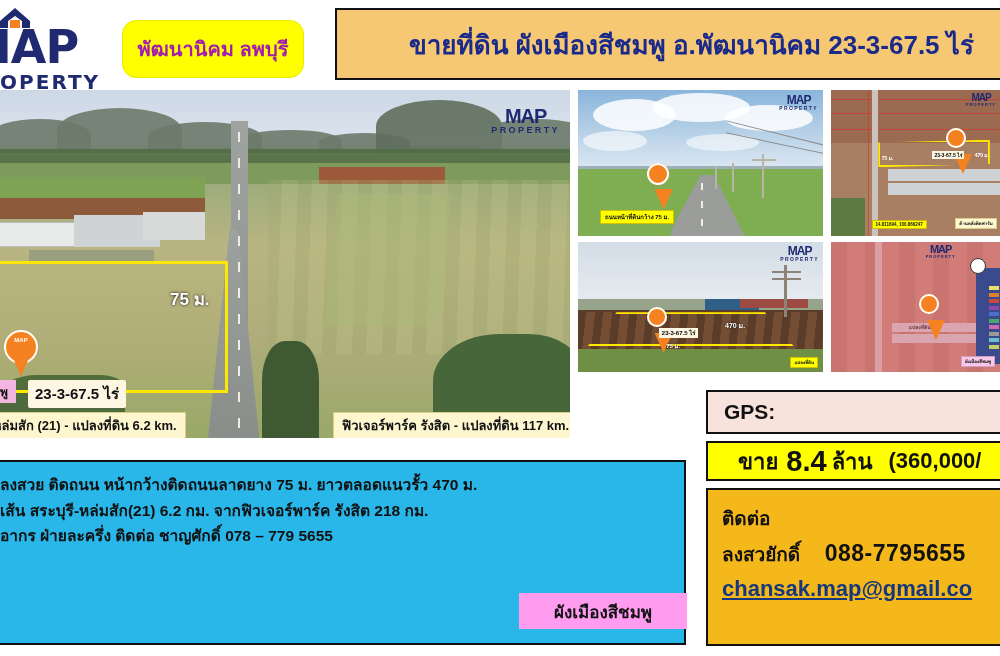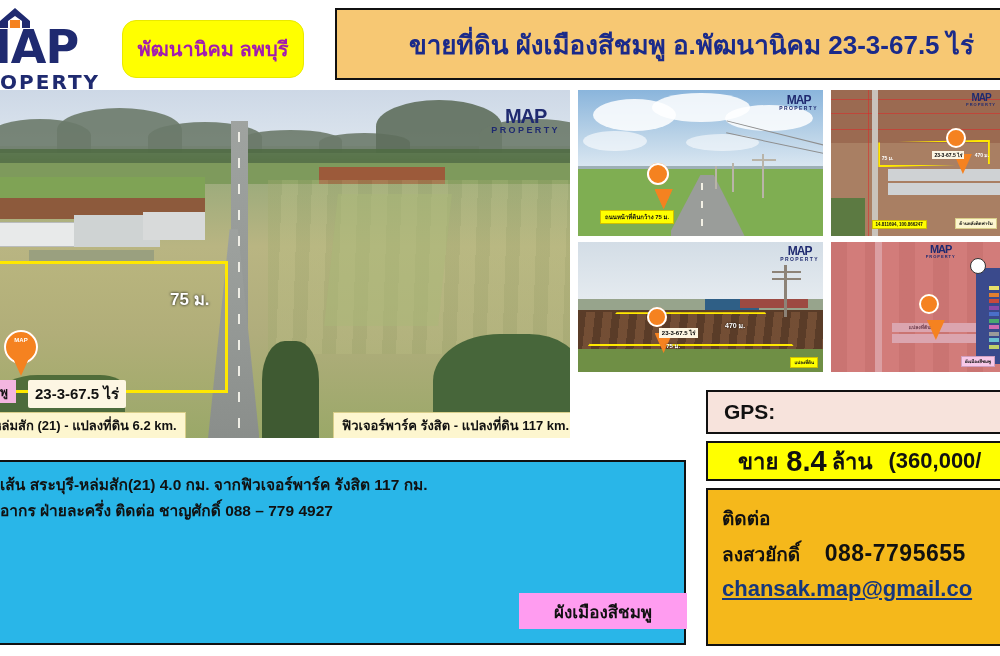--- a/index.html
+++ b/index.html
@@ -375,22 +375,23 @@
     <span>ขาย</span>
     <span style="width:8px;"></span>
     <span class="big">8.4</span>
     <span style="width:5px;"></span>
     <span>ล้าน</span>
     <span style="width:16px;"></span>
     <span>(360,000/</span>
   </div>
 
   <div class="desc-panel">
-    <div class="desc-line">เส้น สระบุรี-หล่มสัก(21)  4.0 กม. จากฟิวเจอร์พาร์ค รังสิต 117 กม.</div>
-    <div class="desc-line">อากร ฝ่ายละครึ่ง  ติดต่อ  ชาญศักดิ์ 088 – 779 4927</div>
+    <div class="desc-line">ลงสวย ติดถนน  หน้ากว้างติดถนนลาดยาง 75 ม. ยาวตลอดแนวรั้ว 470 ม.</div>
+    <div class="desc-line">เส้น สระบุรี-หล่มสัก(21)  6.2 กม. จากฟิวเจอร์พาร์ค รังสิต 218 กม.</div>
+    <div class="desc-line">อากร ฝ่ายละครึ่ง  ติดต่อ  ชาญศักดิ์ 078 – 779 5655</div>
   </div>
 
   <div class="zone-tag">
     <span>ผังเมืองสีชมพู</span>
   </div>
 
   <div class="contact-panel">
     <div class="contact-line">ติดต่อ</div>
     <div class="contact-line">
       <span>ลงสวยักดิ์</span>

